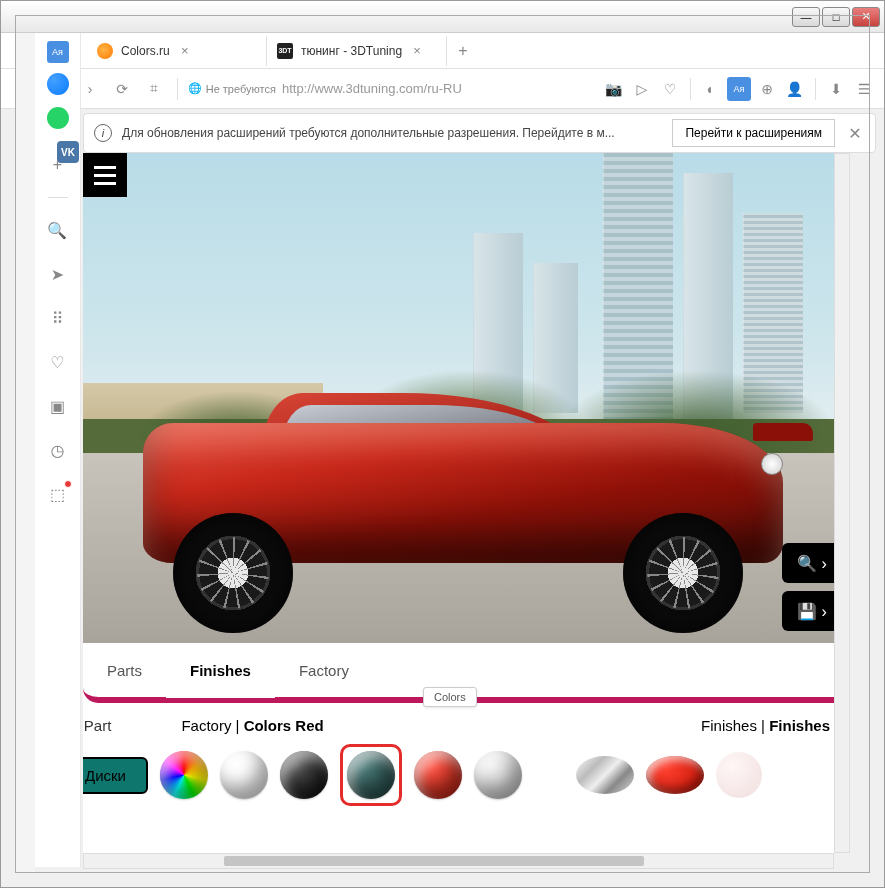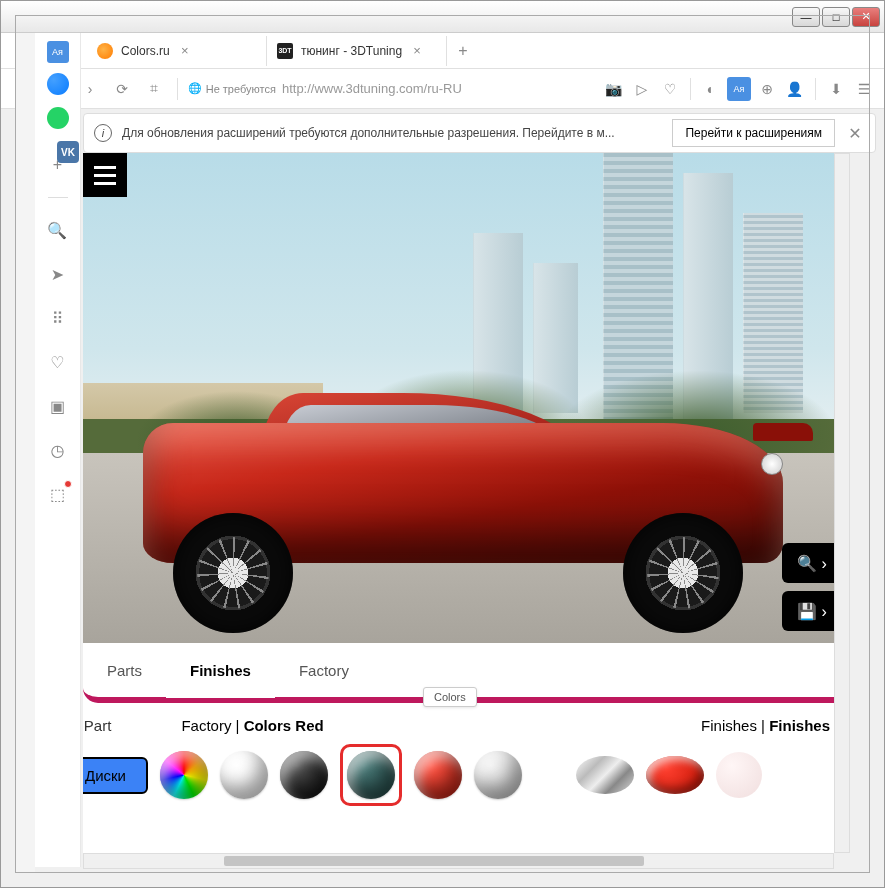--- a/index.html
+++ b/index.html
@@ -88,21 +88,21 @@
 .ptab.active::after { content:""; position:absolute; left:0; right:0; bottom:-1px; height:1px; background:#fff; }
 .tooltip { position:absolute; top:44px; left:340px; background:#fff; border:1px solid #ccc; border-radius:3px; padding:3px 10px; font-size:11px; color:#555; box-shadow:0 1px 3px rgba(0,0,0,0.1); }
 
 .subrow { display:flex; align-items:center; padding: 14px 10px 6px; font-size:15px; }
 .sub-left { color:#333; margin-left:-30px; } 
 .sub-colors { margin-left:70px; }
 .sub-colors b { font-weight:bold; }
 .sub-finishes { margin-left:auto; margin-right:10px; }
 
 .colorrow { display:flex; align-items:center; gap:12px; padding: 4px 10px; }
-.part-btn { border:2px solid #000; border-radius:6px; padding:8px 20px; font-size:15px; cursor:pointer; background:#3b82f6; margin-left:-30px; }
+.part-btn { border:2px solid #000; border-radius:6px; padding:8px 20px; font-size:15px; cursor:pointer; background:#0f766e; margin-left:-30px; }
 .swatch { width:48px; height:48px; border-radius:50%; cursor:pointer; box-shadow: inset -8px -12px 16px rgba(0,0,0,0.35), inset 6px 8px 12px rgba(255,255,255,0.6), 0 1px 2px rgba(0,0,0,0.2); }
 .sw-rainbow { background: conic-gradient(red,orange,yellow,lime,cyan,blue,magenta,red); }
 .sw-white { background: radial-gradient(circle at 35% 30%, #fff, #e0e0e0); }
 .sw-black { background: radial-gradient(circle at 35% 30%, #555, #000); }
 .sw-teal { background: radial-gradient(circle at 35% 30%, #4a7a78, #1a3a38); }
 .sw-red { background: radial-gradient(circle at 35% 30%, #ff5545, #a01508); }
 .sw-silver { background: radial-gradient(circle at 35% 30%, #f0f0f0, #b8b8b8); }
 .sw-chrome { width:58px; height:38px; border-radius:50%; background: linear-gradient(135deg,#fff 0%,#bbb 30%,#eee 50%,#888 70%,#ddd 100%); }
 .sw-candy { width:58px; height:38px; border-radius:50%; background: radial-gradient(circle at 35% 30%,#ff4030,#c01000); box-shadow: inset -4px -6px 10px rgba(0,0,0,0.4), inset 4px 4px 8px rgba(255,255,255,0.7); }
 .sw-pearl { width:46px; height:46px; border-radius:50%; background: radial-gradient(circle at 35% 30%, #fff0f0,#f0d8d8 60%, #e8c8c8); opacity:0.6; }

